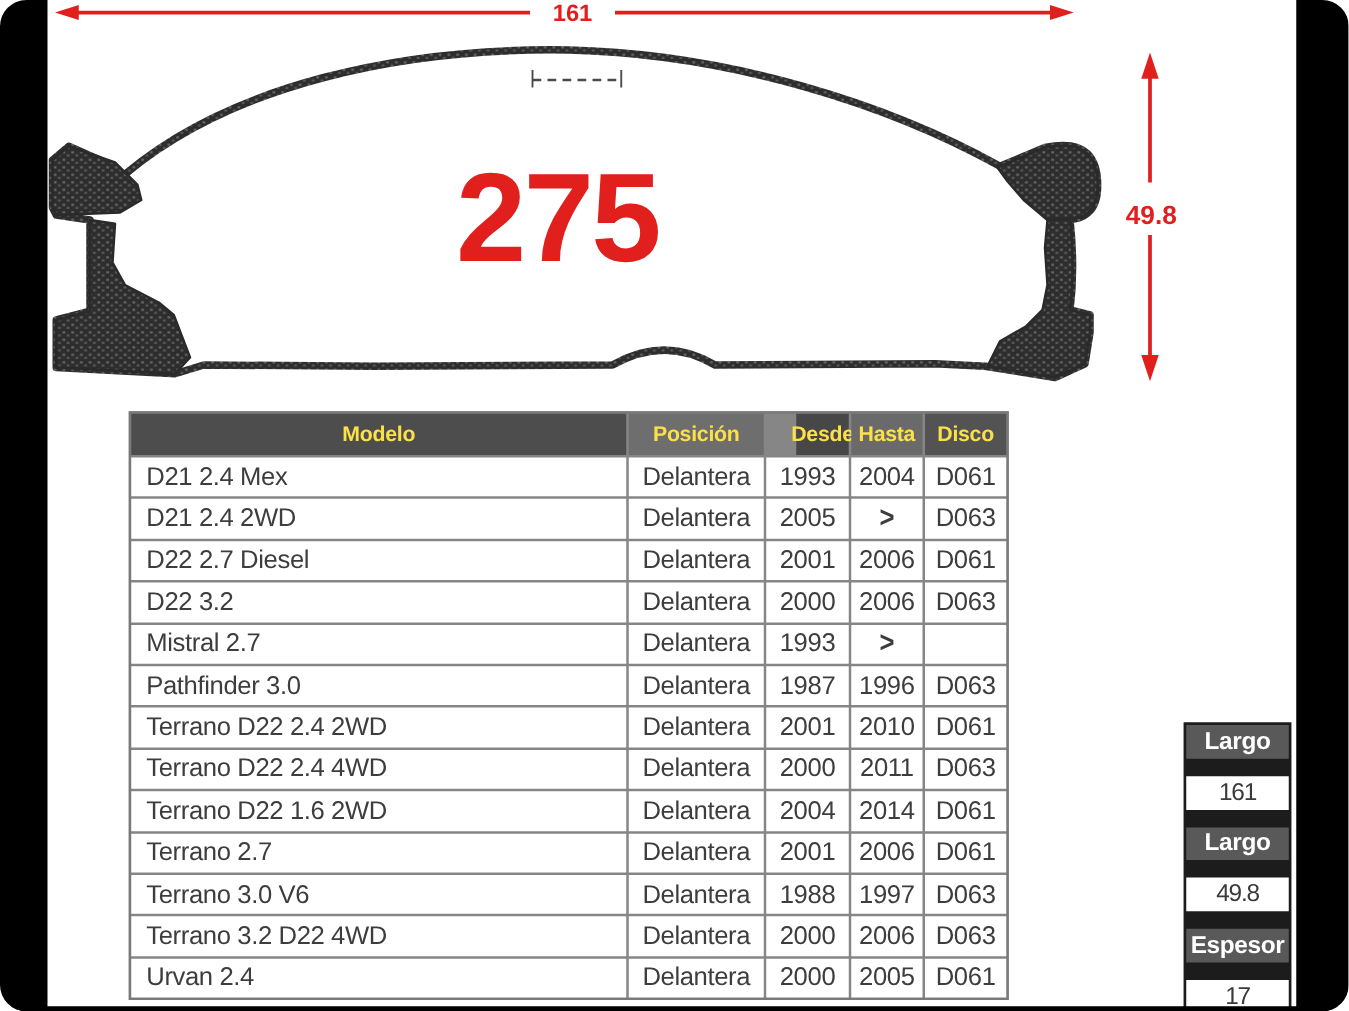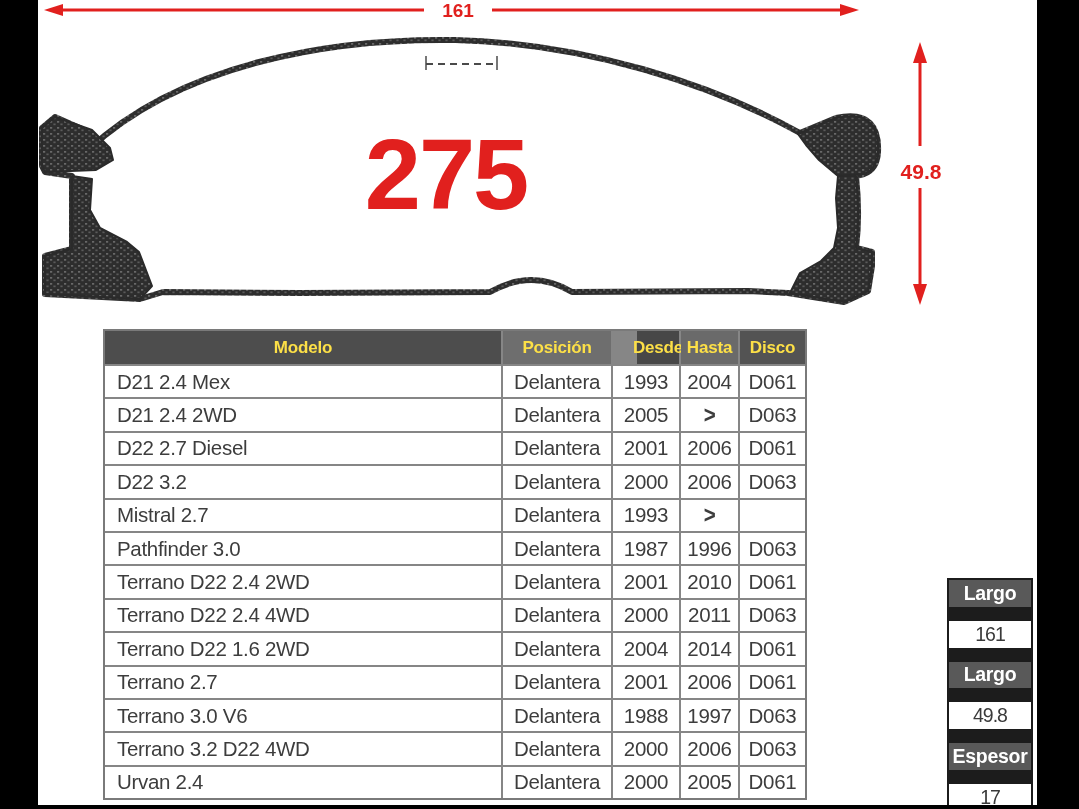--- a/index.html
+++ b/index.html
@@ -1,17 +1,17 @@
 <!DOCTYPE html>
 <html><head>
 <meta charset="utf-8">
 <style>
   html,body{margin:0;padding:0;background:#fff;}
   .stage{position:relative;width:1079px;height:809px;background:#fff;overflow:hidden;
-         font-family:"Liberation Sans",sans-serif;}
+         font-family:"Liberation Sans",sans-serif;border-radius:21px;}
   .bar{position:absolute;background:#000;}
   .bar.left{left:0;top:0;width:38px;height:809px;}
   .bar.right{left:1037px;top:0;width:42px;height:809px;}
   .bar.bottom{left:0;top:805px;width:1079px;height:4px;}
 
   svg.diagram{position:absolute;left:0;top:0;}
 
   
   .vtable{position:absolute;left:103px;top:329px;width:704px;display:grid;
           grid-template-columns:396px 108px 66px 57px 65px;

